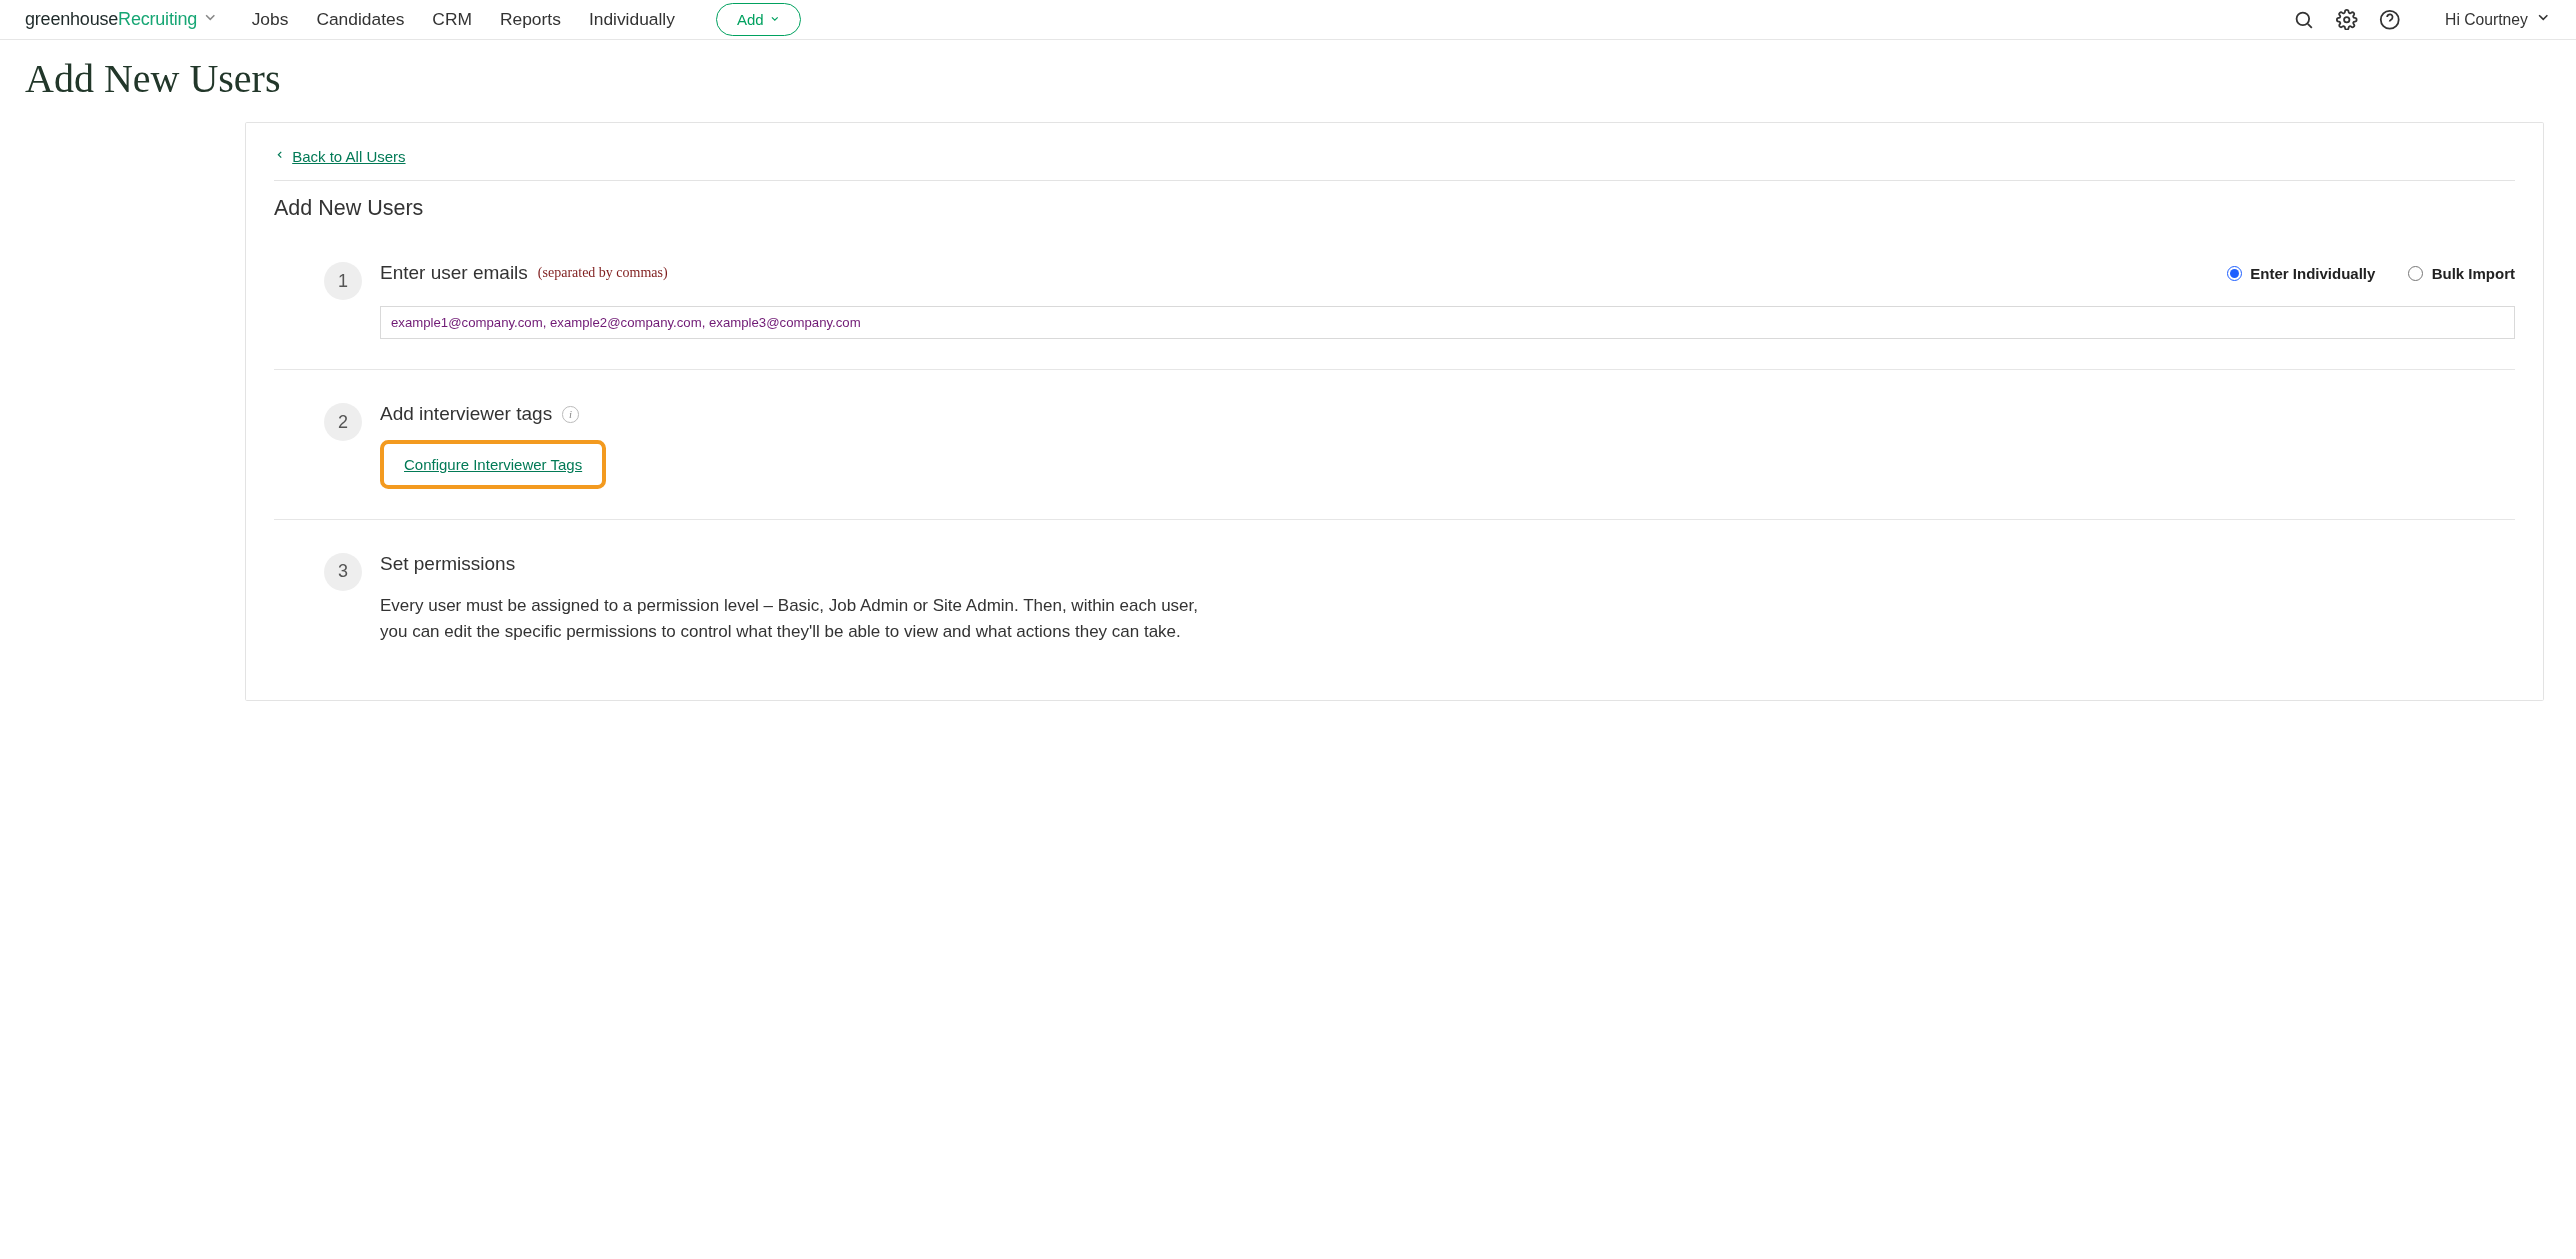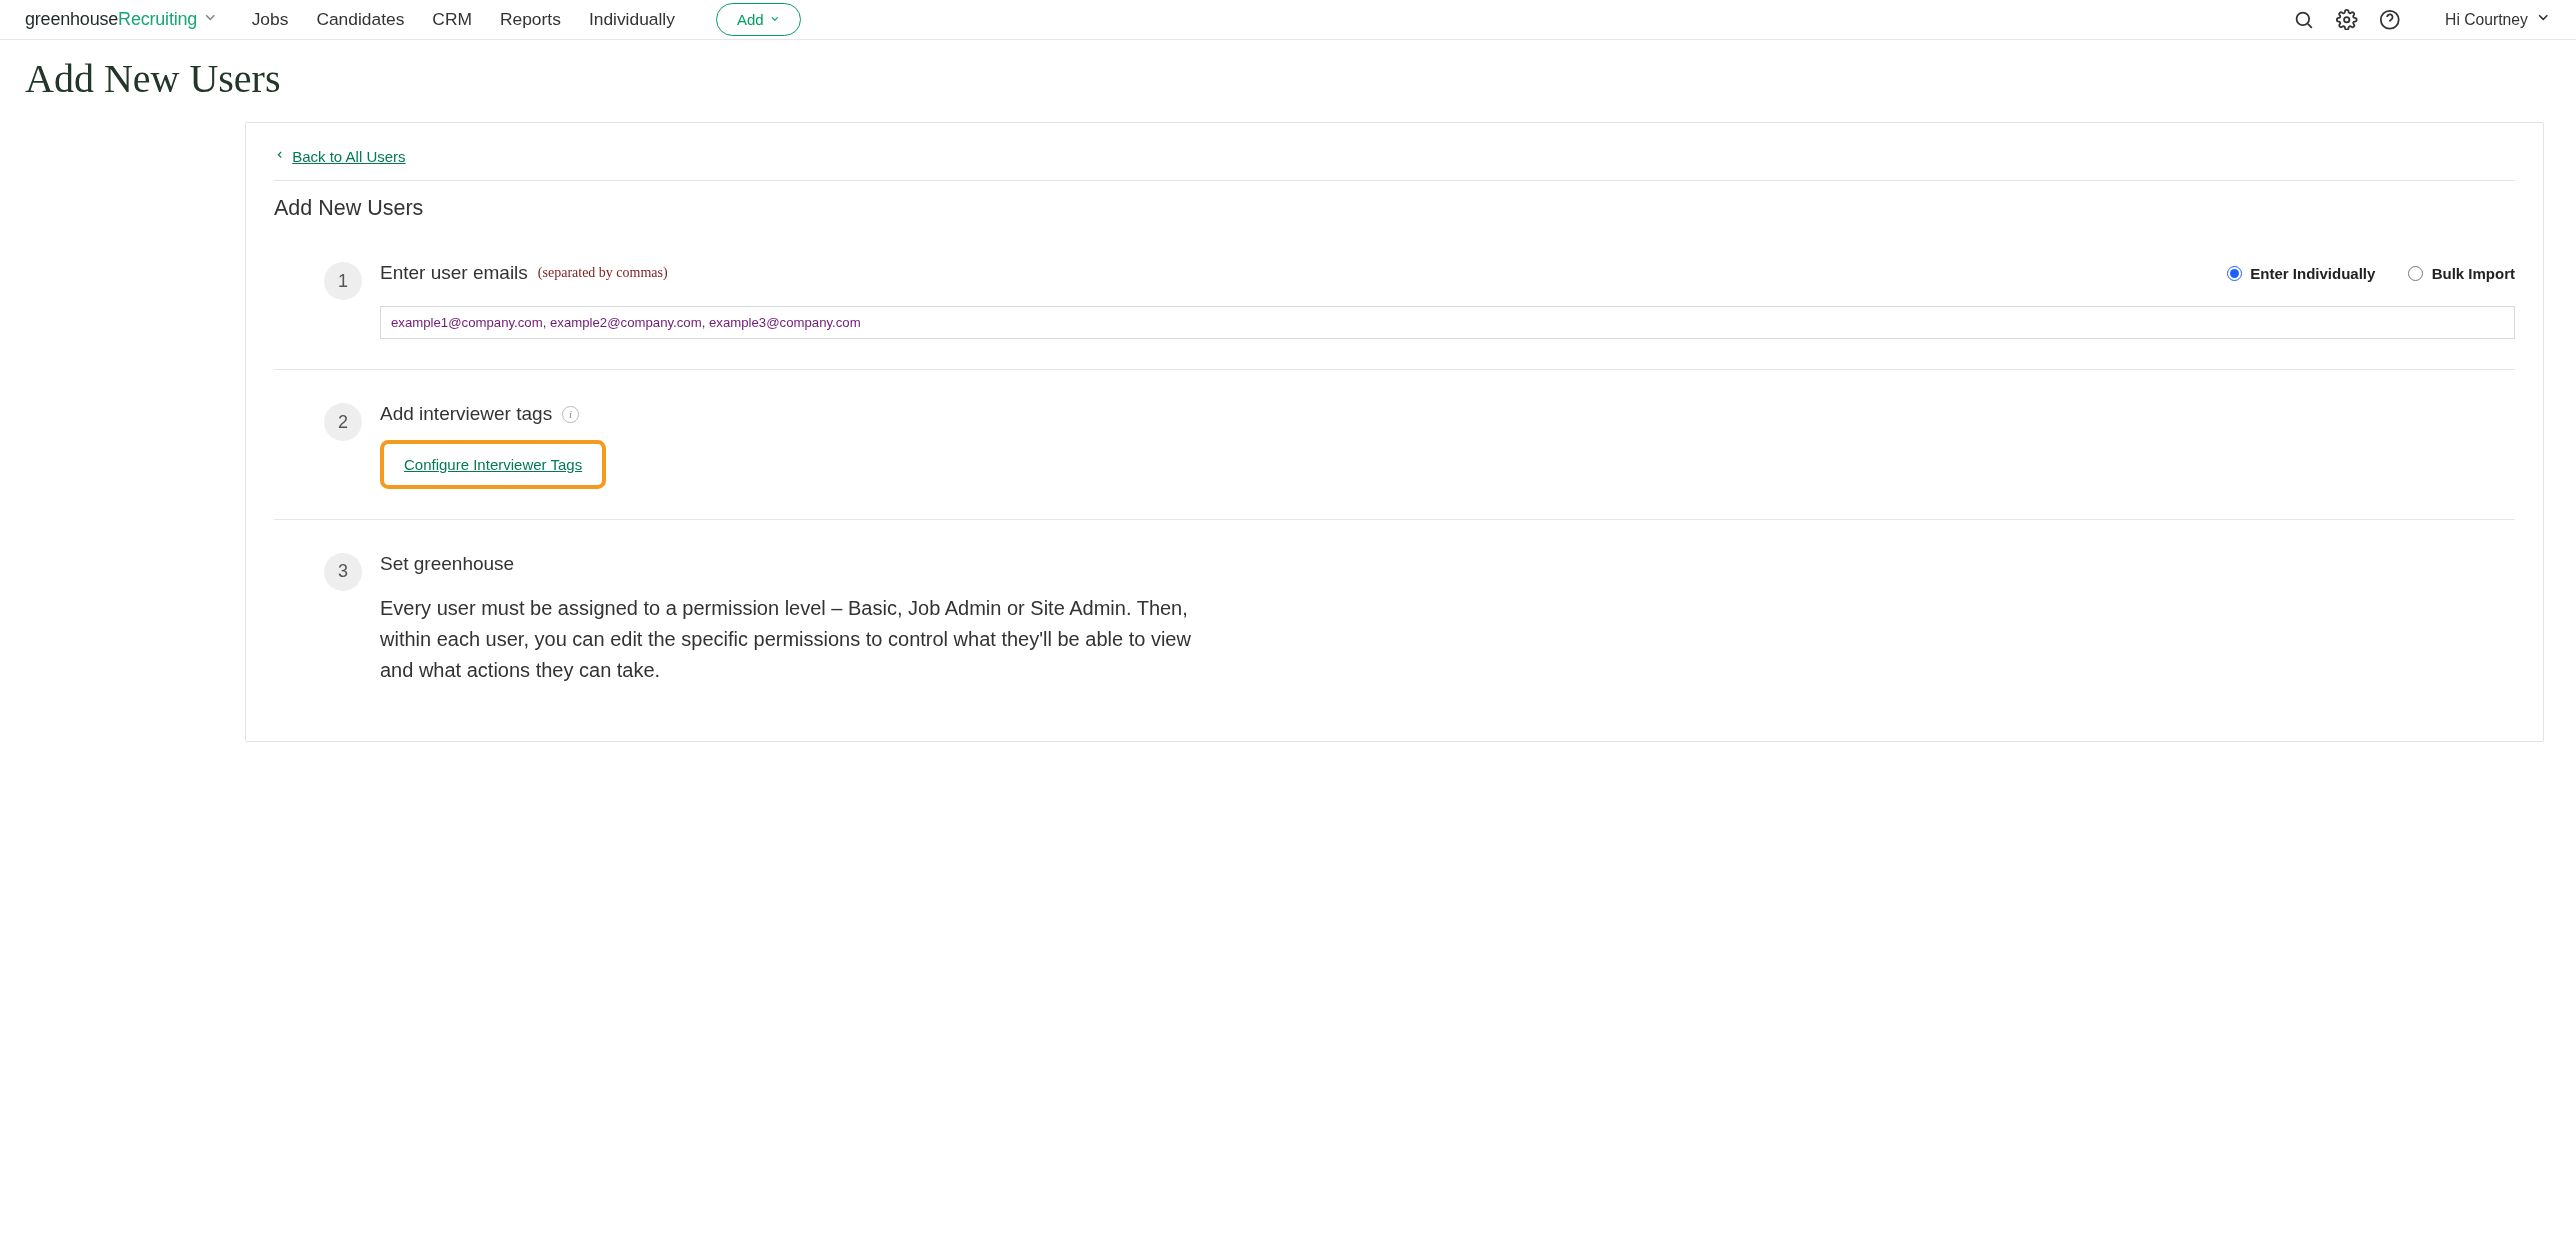--- a/index.html
+++ b/index.html
@@ -173,21 +173,21 @@
     border-radius: 8.3px;
     padding: 11.6px 20px;
   }
   .configure-link {
     color: #027a56;
     text-decoration: underline;
     font-size: 15px;
   }
   .perm-desc {
     margin-top: 18px;
-    font-size: 20px;
+    font-size: 17px;
     color: #333;
     line-height: 1.55;
     max-width: 827px;
   }
 </style>
 </head>
 <body>
 
 <div class="topnav">
   <div class="logo">
@@ -290,20 +290,20 @@
       <div class="configure-wrap">
         <a href="#" class="configure-link">Configure Interviewer Tags</a>
       </div>
     </div>
   </div>
 
   <div class="step">
     <div class="step-circle">3</div>
     <div class="step-body">
       <div class="step-head">
-        <span class="step-title">Set greenhouse</span>
+        <span class="step-title">Set permissions</span>
       </div>
       <p class="perm-desc">Every user must be assigned to a permission level – Basic, Job Admin or Site Admin. Then, within each user, you can edit the specific permissions to control what they'll be able to view and what actions they can take.</p>
     </div>
   </div>
 
 </div>
 
 
 </body></html>

